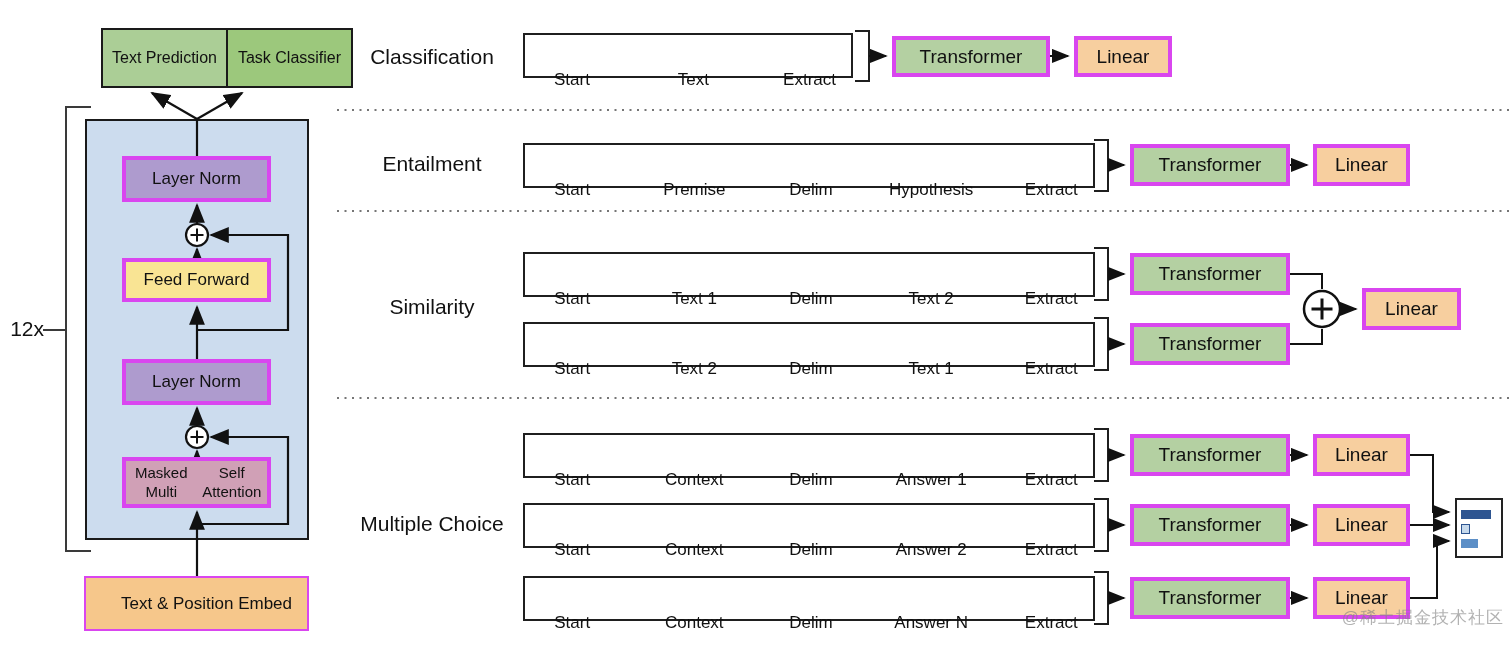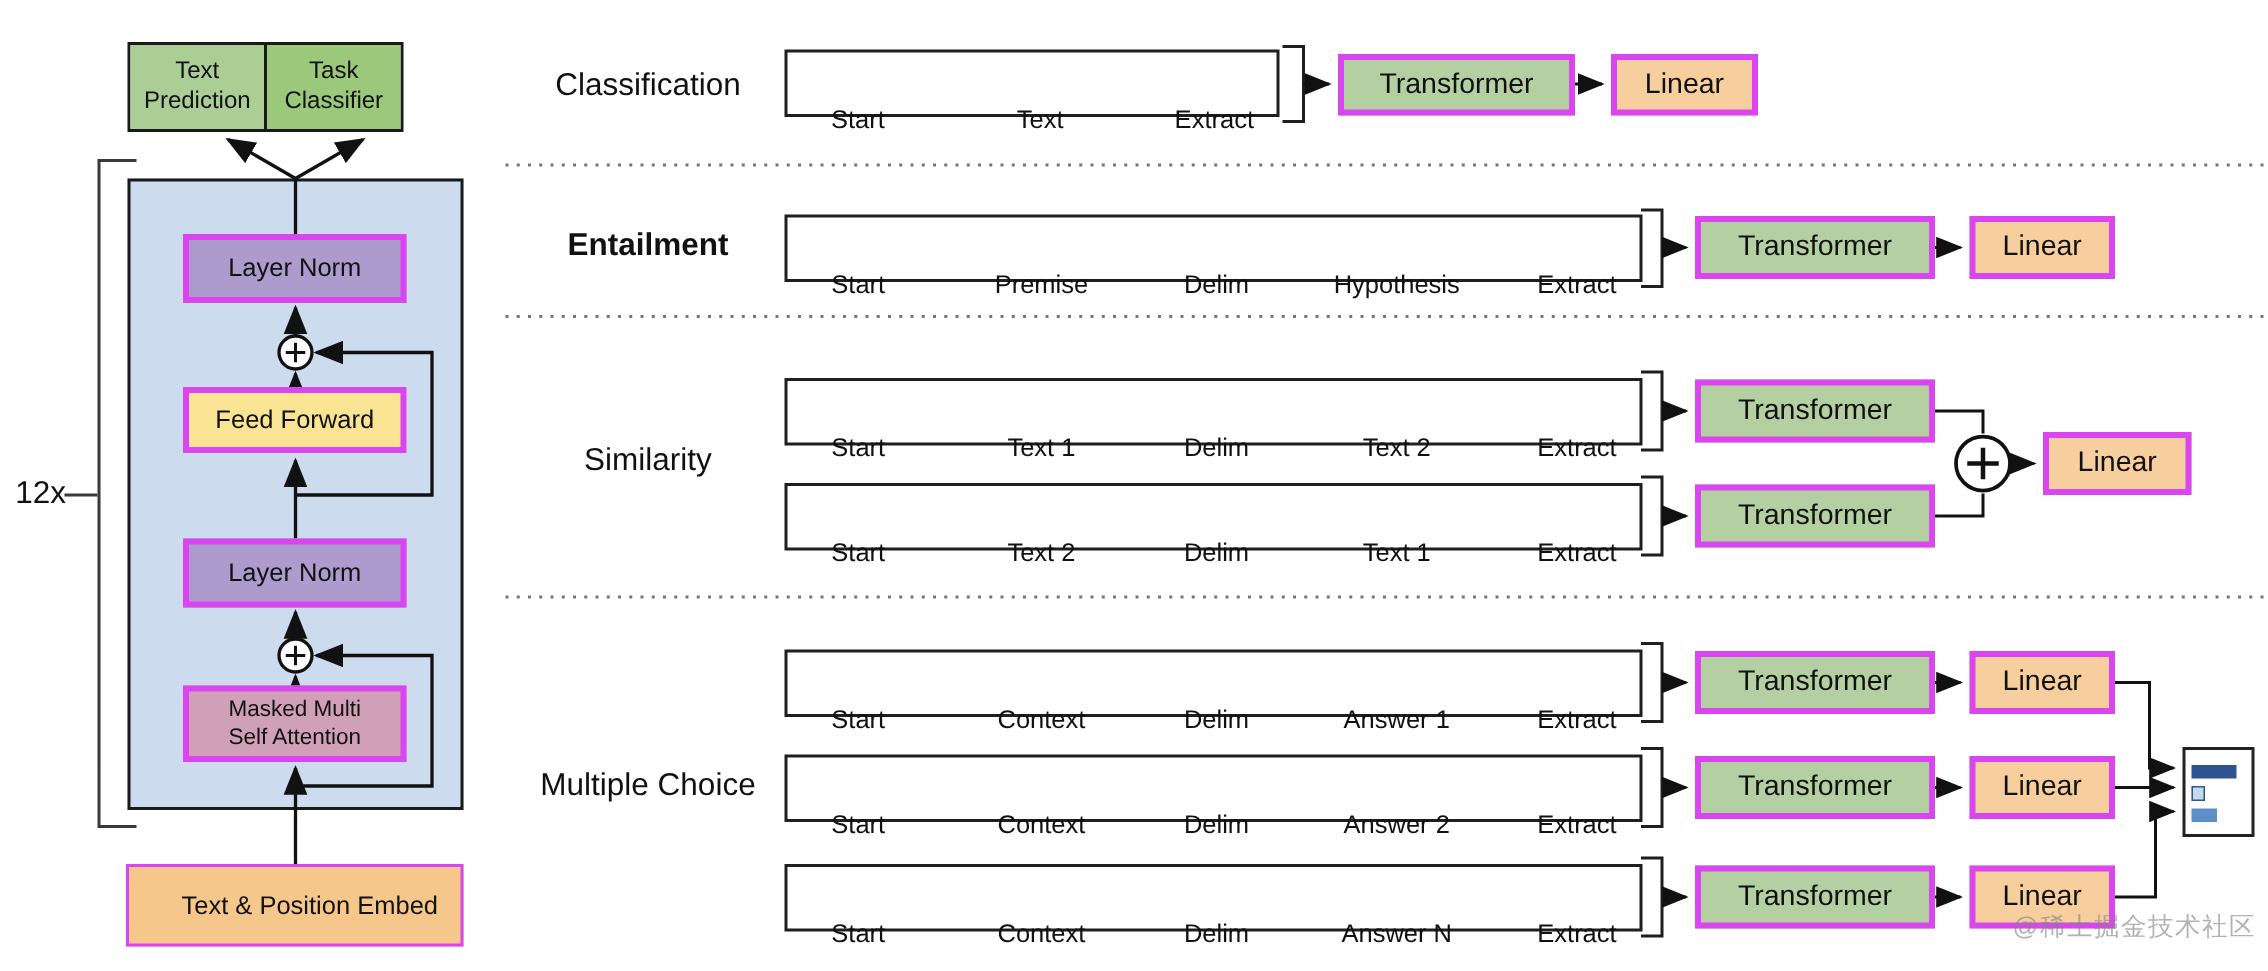--- a/index.html
+++ b/index.html
@@ -133,52 +133,52 @@
       <path d="M1410,525 H1449" marker-end="url(#ah)"></path>
       <path d="M1410,598 H1437 V541 H1449" marker-end="url(#ah)"></path>
     </g>
 
     <g>
       <circle cx="1322" cy="309" r="18" fill="#fff" stroke="#111" stroke-width="2.5"></circle>
       <path d="M1311.5,309 H1332.5 M1322,298.5 V319.5" stroke="#111" stroke-width="3" fill="none"></path>
     </g>
   </svg>
 
-  <div class="hdr" style="left:85px;top:28px;width:184px;height:60px;">
+  <div class="hdr" style="left:101px;top:28px;width:252px;height:60px;">
     <div class="cell tp">
         <span>Text Prediction</span>
       </div>
     <div class="cell tc">
         <span>Task Classifier</span>
       </div>
   </div>
 
   <div class="repeat-label" style="left:4px;top:317px;width:40px;text-align:right;">12x</div>
 
   <div class="box purple" style="left:122px;top:156px;width:149px;height:46px;">Layer Norm</div>
   <div class="box yellow" style="left:122px;top:258px;width:149px;height:44px;">Feed Forward</div>
   <div class="box purple" style="left:122px;top:359px;width:149px;height:46px;">Layer Norm</div>
 
-  <div class="box pink" style="left:122px;top:457px;width:149px;height:51px;flex-direction:column;">
+  <div class="box pink" style="left:122px;top:457px;width:149px;height:51px;flex-direction:row;">
     <span>Masked Multi</span>
     <span>Self Attention</span>
   </div>
 
   <div class="box embed thick" style="left:84px;top:576px;width:225px;height:55px;">Text &amp; Position Embed</div>
 
   <div class="task-label" style="top:45px;">Classification</div>
   <div class="seg-row" style="left:523px;top:33px;width:330px;">
     <div class="seg token" style="width:95px;">Start</div>
     <div class="seg content" style="width:145px;">Text</div>
     <div class="seg token" style="width:90px;">Extract</div>
   </div>
   <div class="box green" style="left:892px;top:36px;width:158px;height:41px;">Transformer</div>
   <div class="box orange" style="left:1074px;top:36px;width:98px;height:41px;">Linear</div>
 
-  <div class="task-label" style="top:152px;font-weight:bold;">Entailment</div>
+  <div class="task-label" style="top:152px;">Entailment</div>
   <div class="seg-row" style="left:523px;top:143px;width:572px;">
     <div class="seg token" style="width:95px;">Start</div>
     <div class="seg content" style="width:145px;">Premise</div>
     <div class="seg token" style="width:90px;">Delim</div>
     <div class="seg content" style="width:152px;">Hypothesis</div>
     <div class="seg token" style="width:90px;">Extract</div>
   </div>
   <div class="box green" style="left:1130px;top:144px;width:160px;height:42px;">Transformer</div>
   <div class="box orange" style="left:1313px;top:144px;width:97px;height:42px;">Linear</div>
 

